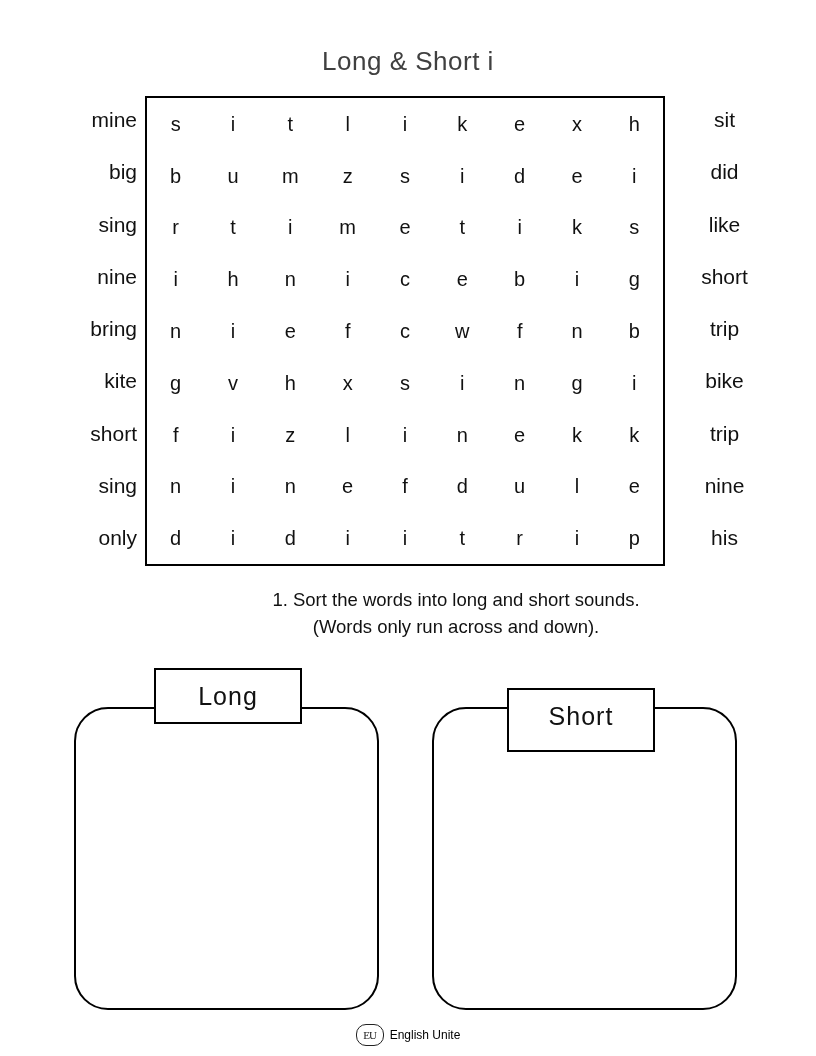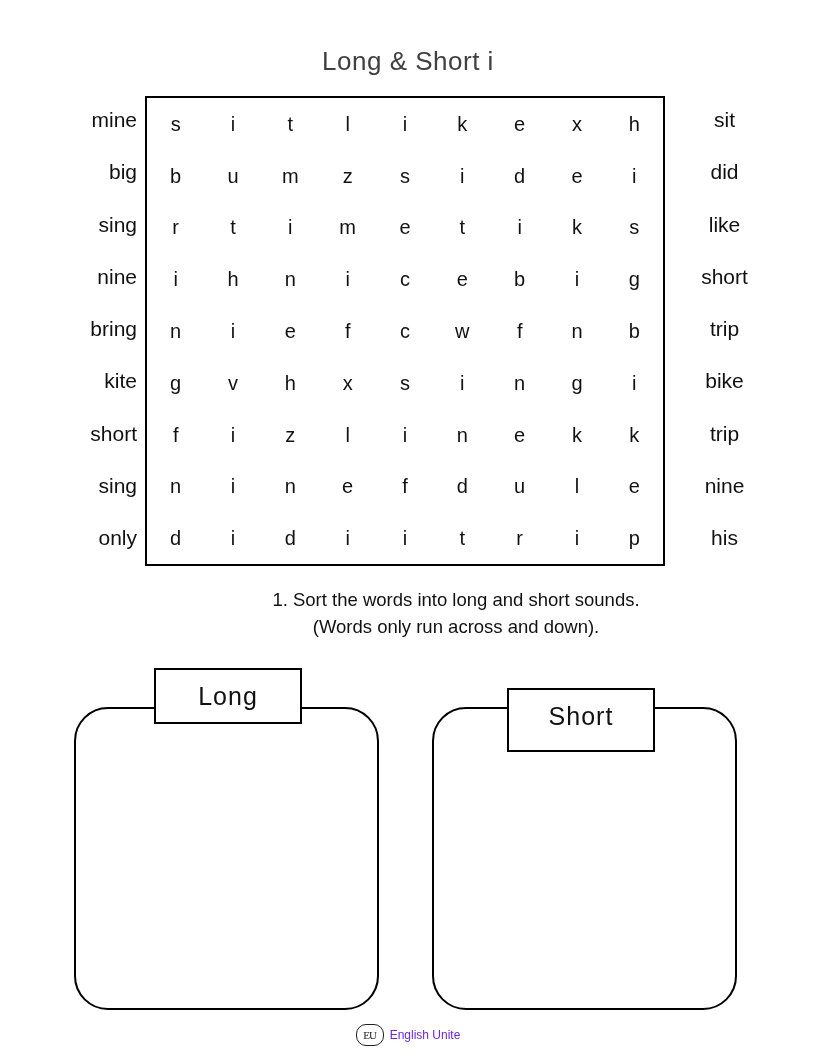--- a/index.html
+++ b/index.html
@@ -164,21 +164,21 @@
     display: flex;
     align-items: center;
     justify-content: center;
     font-size: 11px;
     font-family: "Liberation Serif", serif;
     color: #222;
     letter-spacing: -1px;
   }
   .logo-text {
     font-size: 12px;
-    color: #6d28d9;
+    color: #000000;
     font-family: "Liberation Sans", sans-serif;
   }
 </style>
 </head>
 <body>
 
 <div class="page">
 
   <div class="title">Long &amp; Short i</div>
 

